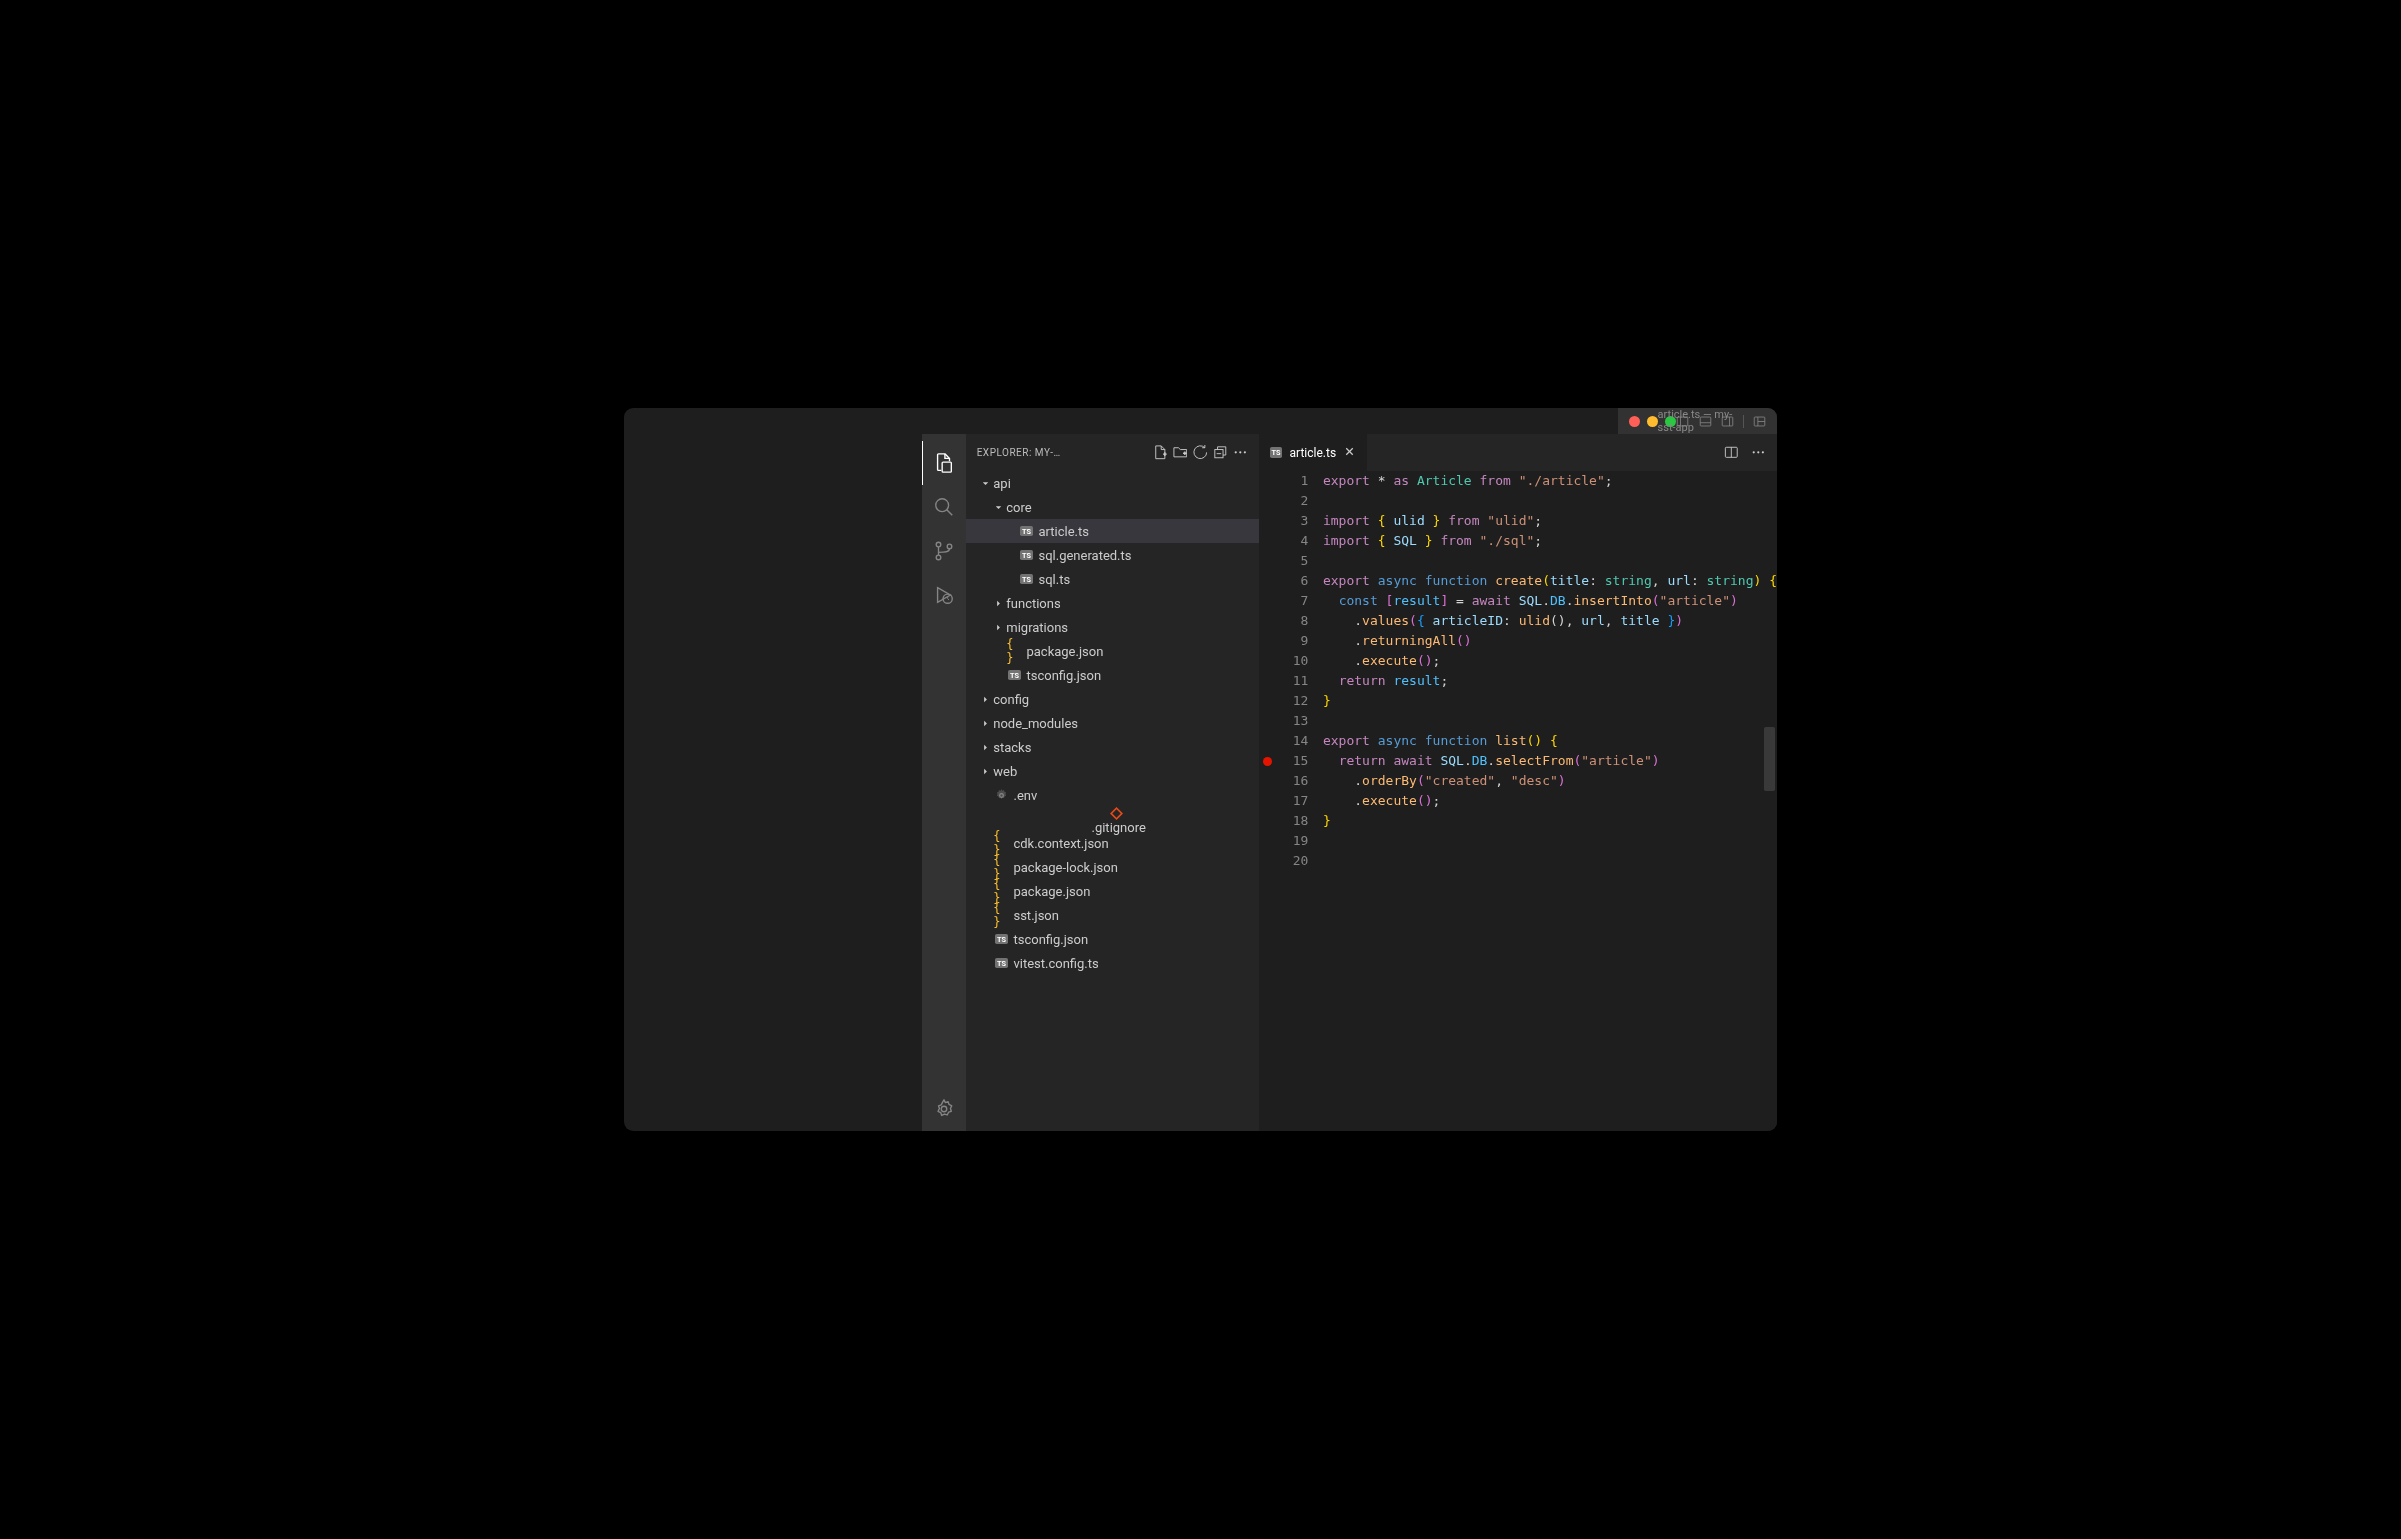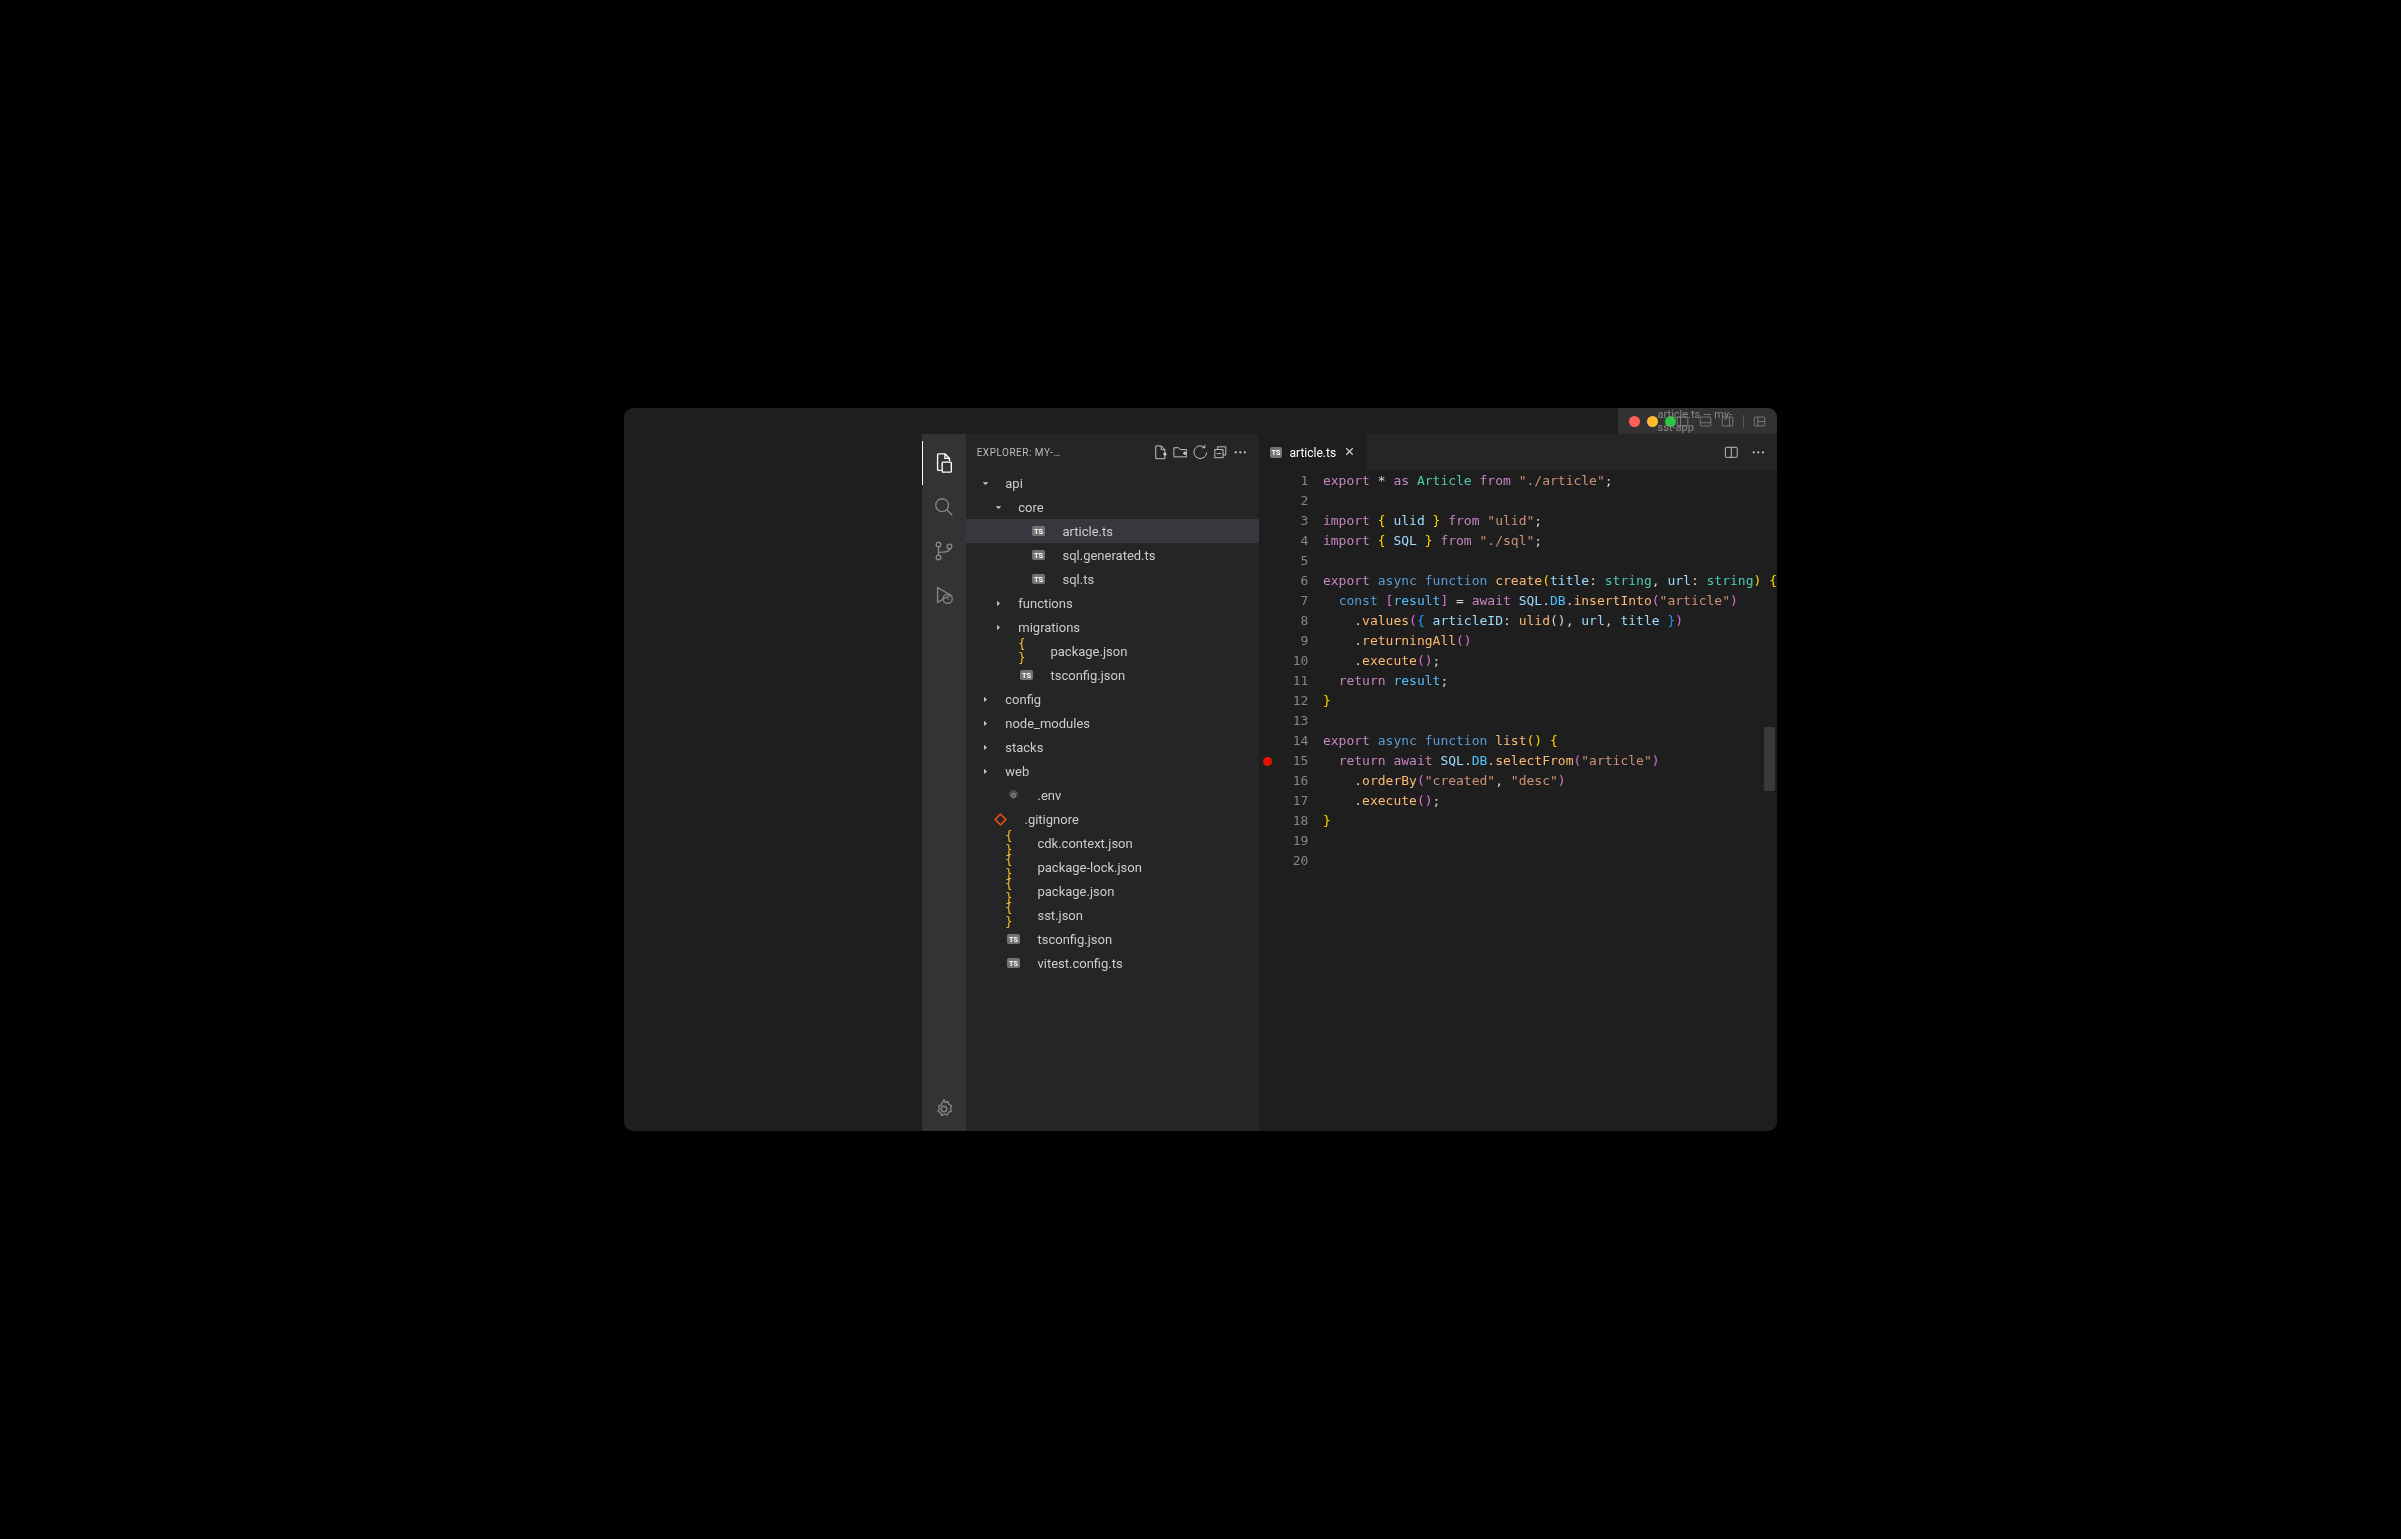--- a/index.html
+++ b/index.html
@@ -109,21 +109,20 @@
 .sidebar-header svg { width: 14.6px; height: 14.6px; color: #ccc; cursor: pointer; }
 
 .tree { flex: 1; overflow: auto; }
 .tree-row {
   height: 24px;
   display: flex;
   align-items: center;
   cursor: pointer;
   color: #ccc;
   font-size: 13px;
-  gap: 12px;
 }
 .tree-row.selected { background: #37373d; }
 .tree-row .chev { width: 14.6px; display: inline-flex; justify-content: center; color: #ccc; }
 .tree-row .icon { width: 16.5px; display: inline-flex; justify-content: center; margin-right: 3.7px; }
 .tree-row .label { white-space: nowrap; }
 .ts-icon { background: #737373; color: #fff; font-size: 7.3px; font-weight: bold; padding: 0.9px 1.8px; border-radius: 1.8px; }
 .json-icon { color: #fbc02d; font-family: monospace; font-size: 12px; }
 .gear-icon-s { color: #888; }
 .git-icon-s { color: #e64a19; }
 
@@ -385,21 +384,21 @@
           <div class="tree-row" style="padding-left: 13px;">
             <span class="chev"></span>
             <span class="icon gear-icon-s">
               <svg width="13" height="13" viewBox="0 0 16 16" fill="currentColor">
                 <path d="M8 5a3 3 0 1 0 0 6 3 3 0 0 0 0-6zm0 1.5a1.5 1.5 0 1 1 0 3 1.5 1.5 0 0 1 0-3z"></path>
                 <path d="M8 0l1 2 2-.7.7 2 2 1-.7 2 .7 2-2 1-.7 2-2-.7-1 2-1-2-2 .7-.7-2-2-1 .7-2-.7-2 2-1 .7-2 2 .7z" fill-opacity="0.4"></path>
               </svg>
             </span>
             <span class="label">.env</span>
           </div>
-          <div class="tree-row" style="">
+          <div class="tree-row" style="padding-left: 13px; flex-direction: column;">
             <span class="chev"></span>
             <span class="icon git-icon-s">
               <svg width="13" height="13" viewBox="0 0 16 16" fill="currentColor">
                 <path d="M8 0L0 8l8 8 8-8-8-8zm0 2.8L13.2 8 8 13.2 2.8 8 8 2.8z"></path>
               </svg>
             </span>
             <span class="label">.gitignore</span>
           </div>
           <div class="tree-row" style="padding-left: 13px;">
             <span class="chev"></span>

